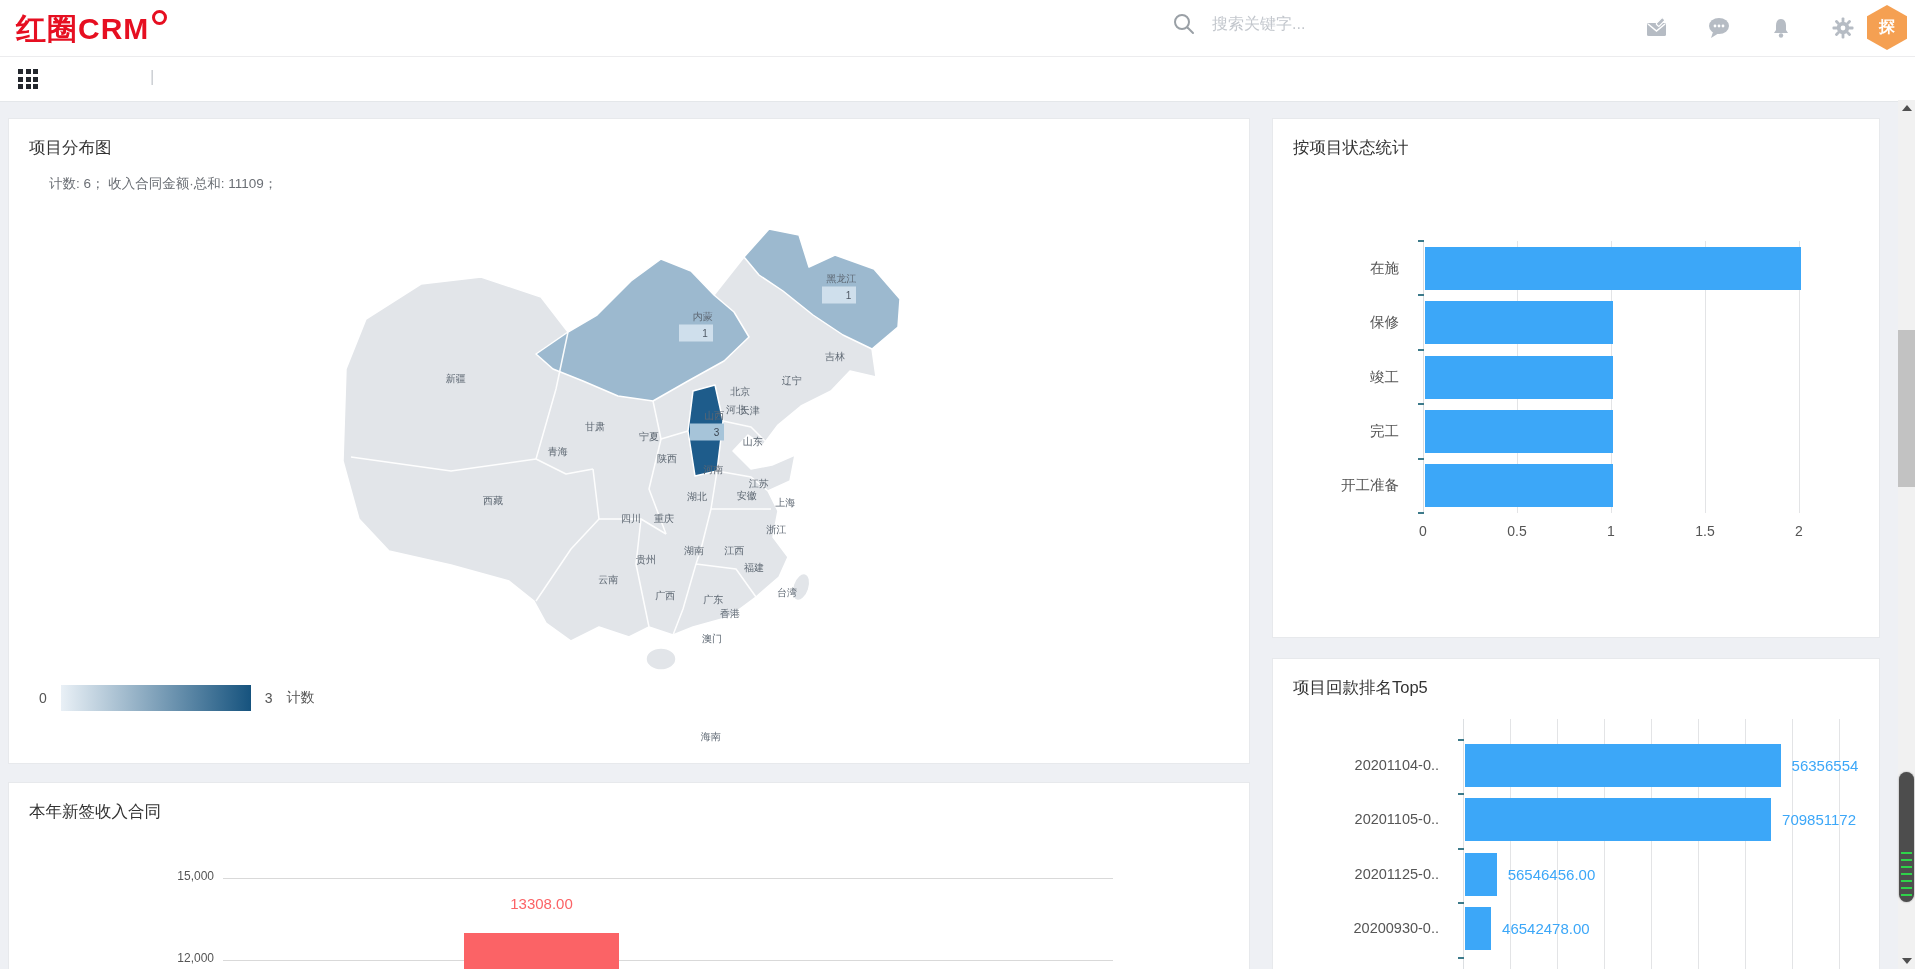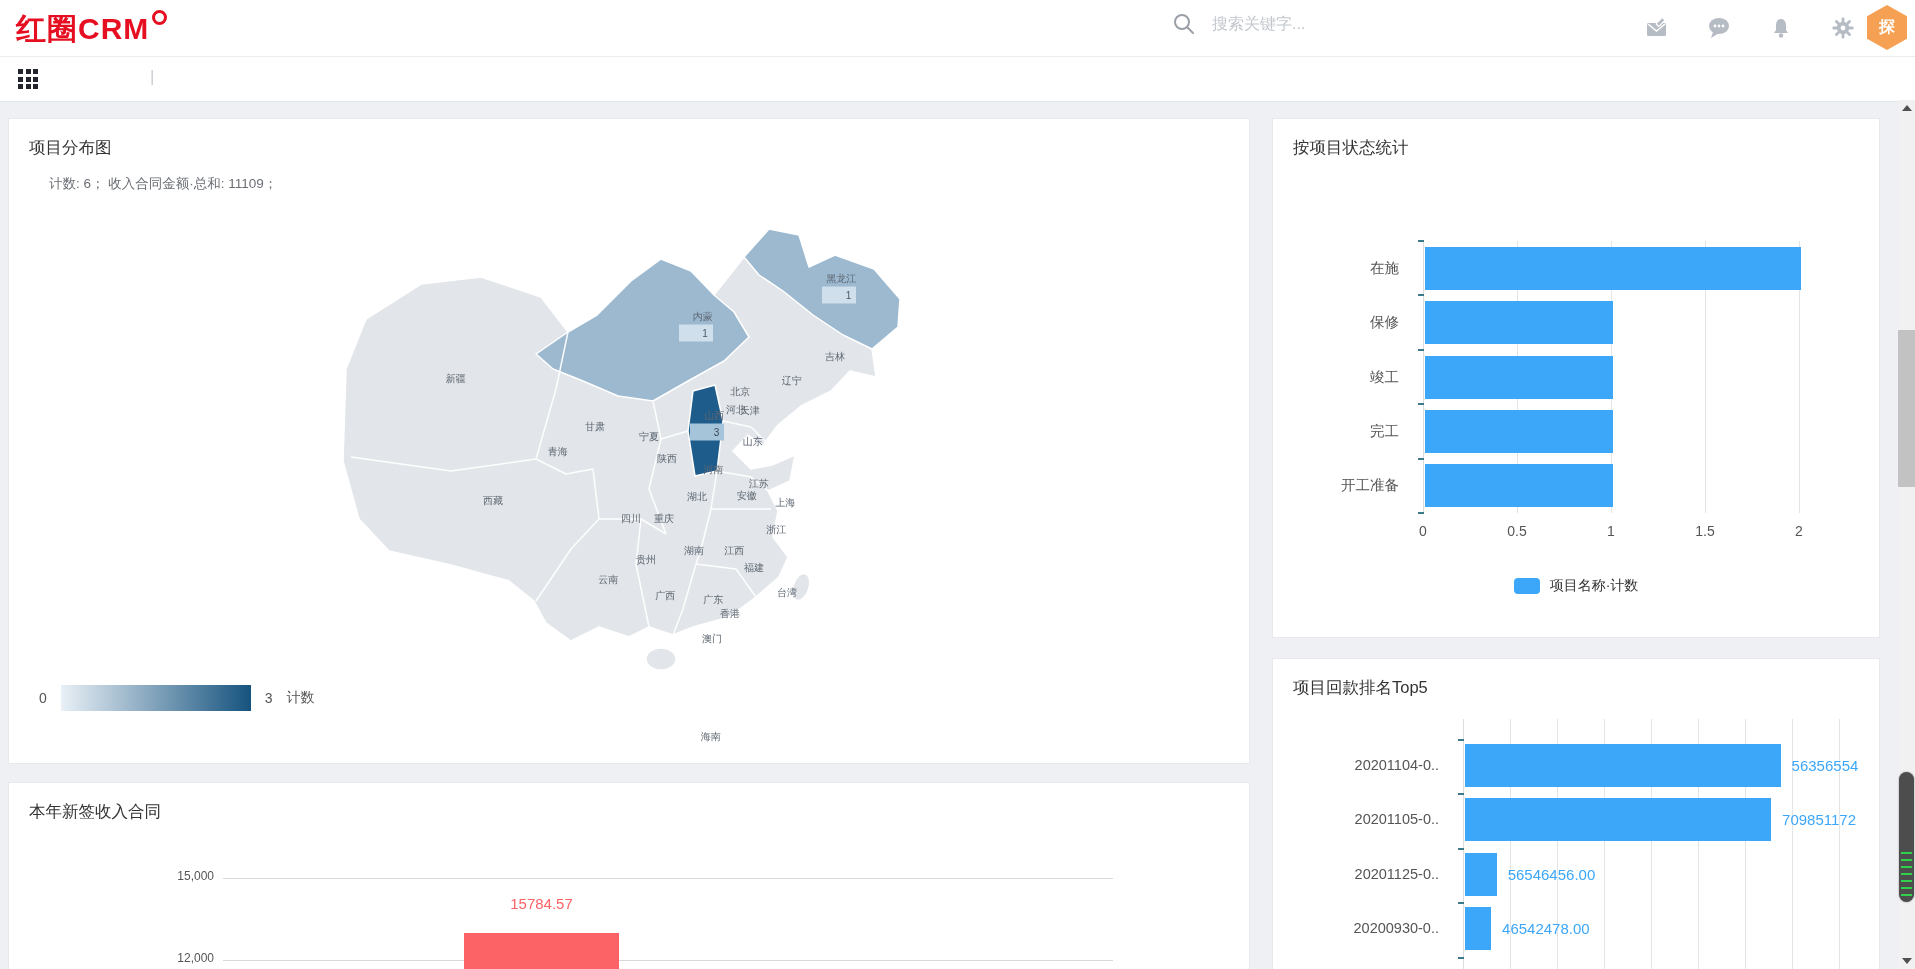--- a/index.html
+++ b/index.html
@@ -224,21 +224,21 @@
     <span>计数</span>
   </div>
 </div>
 
 <div class="panel" id="income-panel">
   <div class="panel-title">本年新签收入合同</div>
   <div class="gridline" style="top:95px"></div>
   <div class="gridline" style="top:177px"></div>
   <div class="ytick" style="top:86px">15,000</div>
   <div class="ytick" style="top:168px">12,000</div>
-  <div id="income-val" style="color: rgb(251, 99, 102);">15784.57</div>
+  <div id="income-val" style="color: rgb(251, 99, 102);">13308.00</div>
   <div id="income-bar" style="background: rgb(251, 99, 102);"></div>
 </div>
 
 <div class="panel" id="status-panel">
   <div class="panel-title">按项目状态统计</div>
   <div class="cat-col" id="status-cats">
       <div class="cat-label" style="top: 5.7px;">在施</div>
       <div class="cat-label" style="top: 60.1px;">保修</div>
       <div class="cat-label" style="top: 114.5px;">竣工</div>
       <div class="cat-label" style="top: 168.9px;">完工</div>
@@ -261,24 +261,20 @@
       <div class="hbar" style="top: 168.9px; width: 188px; background: rgb(60, 167, 248);"></div>
       <div class="hbar" style="top: 223.3px; width: 188px; background: rgb(60, 167, 248);"></div>
     </div>
   <div id="status-ticks">
       <span class="xtick" style="left: 150px;">0</span>
       <span class="xtick" style="left: 244px;">0.5</span>
       <span class="xtick" style="left: 338px;">1</span>
       <span class="xtick" style="left: 432px;">1.5</span>
       <span class="xtick" style="left: 526px;">2</span>
     </div>
-  <div class="legend-row">
-    <div class="legend-marker" style="background: rgb(60, 167, 248);"></div>
-    <span class="legend-text">项目名称·计数</span>
-  </div>
 </div>
 
 <div class="panel" id="top5-panel">
   <div class="panel-title">项目回款排名Top5</div>
   <div class="cat-col" id="top5-cats">
       <div class="cat-label" style="top: 25px;">20201104-0..</div>
       <div class="cat-label" style="top: 79.4px;">20201105-0..</div>
       <div class="cat-label" style="top: 133.8px;">20201125-0..</div>
       <div class="cat-label" style="top: 188.2px;">20200930-0..</div>
     </div>

